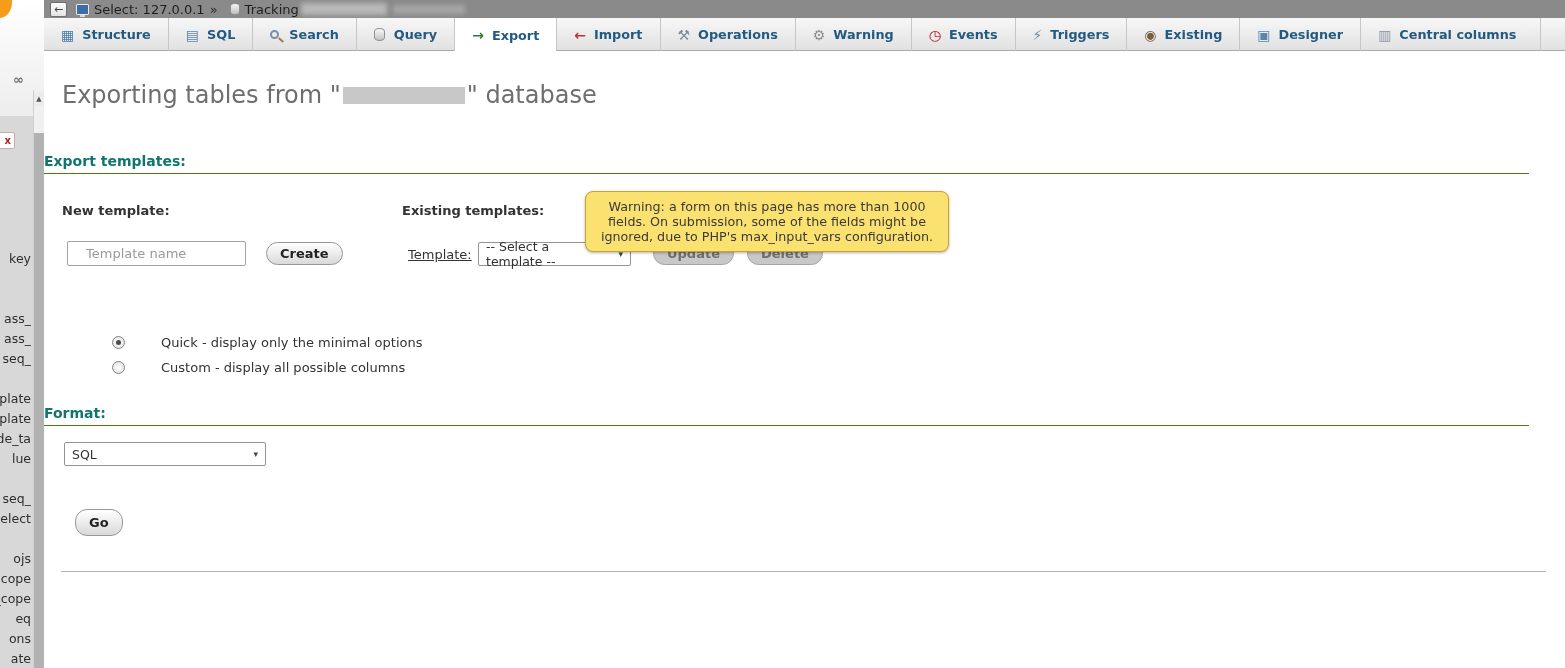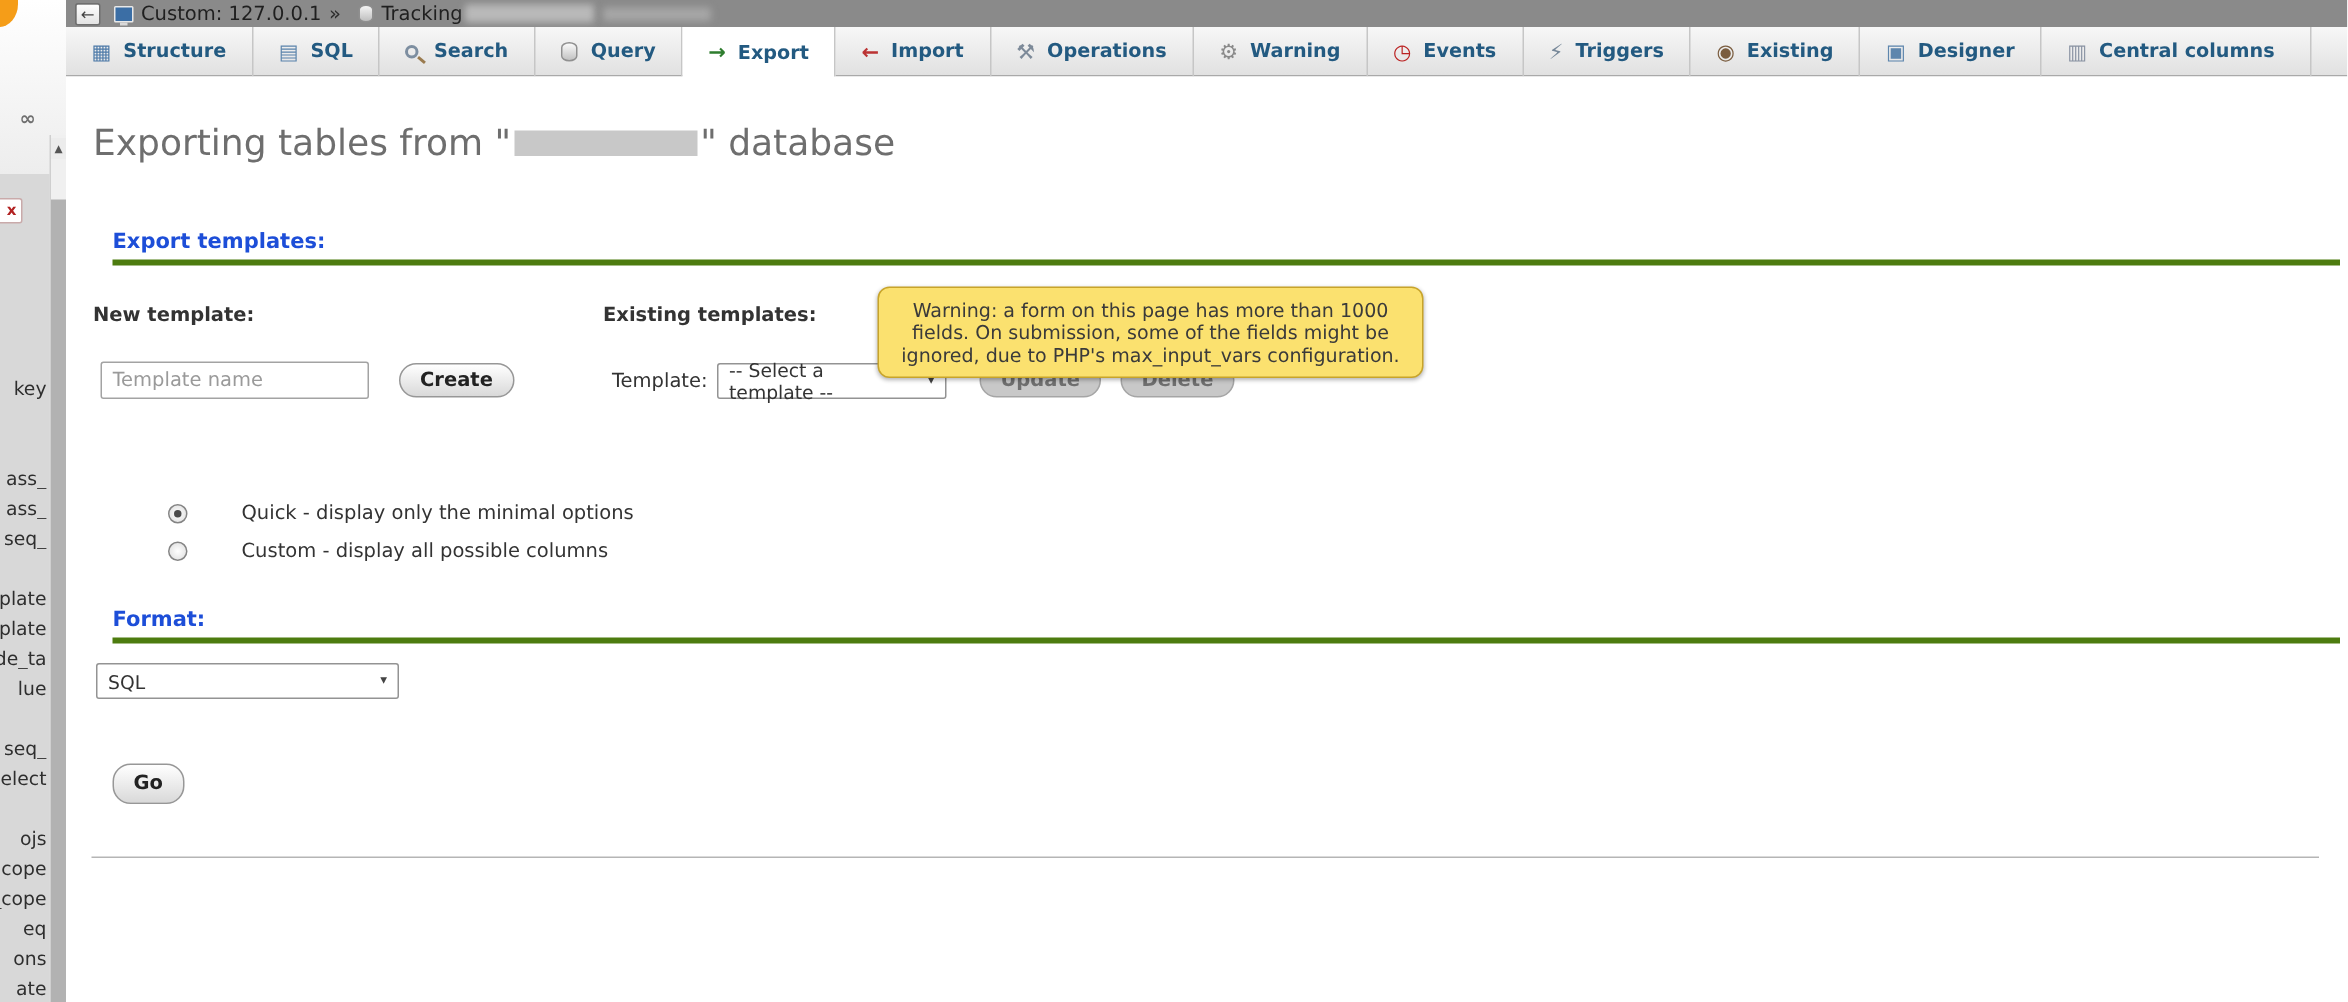--- a/index.html
+++ b/index.html
@@ -38,25 +38,25 @@
   .tab:last-child { padding-right:24px; }
   .css-magnifier { position:relative; width:9px; height:9px; border:2px solid #7d8ea0; border-radius:50%; margin-right:10px; }
   .css-magnifier:after { content:""; position:absolute; left:6px; top:7px; width:6px; height:2px; background:#9a7b4f; transform:rotate(40deg); }
   .css-cylinder { width:11px; height:13px; margin-right:9px; background:linear-gradient(#fafafa,#c2c2c2); border:1px solid #909090; border-radius:50% / 28%; }
 
   
   #main { position:absolute; left:44px; top:51px; width:1521px; height:617px; background:#fff; }
   #page-title { position:absolute; left:18px; top:30px; font-size:24px; color:#6e6e6e; font-weight:normal; display:flex; align-items:center; white-space:pre; }
   #title-redact { width:122px; height:17px; background:#c8c8c8; margin:0 2px; }
 
-  .section-header { position:absolute; left:31px; width:1485px; font-size:14px; font-weight:bold; color:#1d4ed8; padding-bottom:4px; border-bottom:4px solid #4d7c0f; }
+  .section-header { position:absolute; left:0; width:1485px; font-size:14px; font-weight:bold; color:#0f766e; padding-bottom:4px; border-bottom:1px solid #4d7c0f; }
   .form-label { position:absolute; font-size:13px; color:#333; }
   .bold { font-weight:bold; }
 
-  #template-name-input { position:absolute; left:23px; top:190px; width:179px; height:25px; border:1px solid #a3a3a3; border-radius:2px; font-size:13px; color:#333; padding:0 7px; font-family:"DejaVu Sans","Liberation Sans",sans-serif; }
+  #template-name-input { position:absolute; left:23px; top:190px; width:179px; height:25px; border:1px solid #a3a3a3; border-radius:2px; font-size:13px; color:#333; padding:0 18px; font-family:"DejaVu Sans","Liberation Sans",sans-serif; }
   #template-name-input::placeholder { color:#9a9a9a; }
 
   .pill-btn { position:absolute; height:23px; padding:0 13px; border:1px solid #979797; border-radius:12px; background:linear-gradient(#ffffff,#d9d9d9); font-size:13px; font-weight:bold; color:#222; font-family:"DejaVu Sans","Liberation Sans",sans-serif; line-height:21px; text-align:center; }
   .pill-btn.disabled { background:#c8c8c8; color:#6f6f6f; border-color:#a5a5a5; }
 
   .fake-select { position:absolute; height:24px; background:#fff; border:1px solid #939393; border-radius:2px; font-size:12.5px; color:#333; display:flex; align-items:center; padding:0 7px; justify-content:space-between; }
   .fake-select .caret { font-size:9px; color:#444; margin-left:10px; }
 
   #warning-tooltip { position:absolute; left:541px; top:140px; width:364px; min-height:56px; background:#fbe16f; border:1px solid #c8a42a; border-radius:8px; box-shadow:0 1px 3px rgba(0,0,0,.3); font-size:12.7px; color:#3a3a3a; text-align:center; padding:7px 12px; line-height:1.18; z-index:5; }
 
@@ -97,21 +97,21 @@
         <div class="side-item" style="top: 591px;">cope_</div>
         <div class="side-item" style="top: 611px;">eq</div>
         <div class="side-item" style="top: 631px;">ons</div>
         <div class="side-item" style="top: 651px;">ate</div>
       </div>
   </div>
 
   <div id="topbar">
     <div id="back-btn">←</div>
     <span class="mon"></span>
-    <span>Custom: 127.0.0.1</span>
+    <span>Select: 127.0.0.1</span>
     <span class="crumb-sep">»</span>
     <span class="cyl"></span>
     <span>Tracking</span>
     <span id="topbar-redact-1" class="blur-redact"></span>
     <span id="topbar-redact-2" class="blur-redact"></span>
   </div>
 
   <div id="tabbar">
       <div class="tab">
         <span class="tabicon" style="color: rgb(77, 122, 168);">▦</span>
@@ -172,21 +172,21 @@
     <h2 id="page-title"><span>Exporting tables from "</span><span id="title-redact"></span><span>" database</span></h2>
 
     <div class="section-header" style="top:102px;">Export templates:</div>
 
     <div class="form-label bold" style="left:18px; top:152px;">New template:</div>
     <div class="form-label bold" style="left:358px; top:152px;">Existing templates:</div>
 
     <input id="template-name-input" type="text" placeholder="Template name" style="">
     <button class="pill-btn" style="left:222px; top:191px;">Create</button>
 
-    <div class="form-label" style="left:364px; top:196px;">Template:</div>
+    <div class="form-label" style="left:364px; top:196px;text-decoration:underline;">Template:</div>
     <div class="fake-select" style="left:434px; top:191px; width:153px;">
       <span>-- Select a template --</span>
       <span class="caret">▾</span>
     </div>
     <button class="pill-btn disabled" style="left:609px; top:191px;">Update</button>
     <button class="pill-btn disabled" style="left:703px; top:191px;">Delete</button>
 
     <div id="warning-tooltip">Warning: a form on this page has more than 1000 fields. On submission, some of the fields might be ignored, due to PHP's max_input_vars configuration.</div>
 
     <div id="radio-zone">

